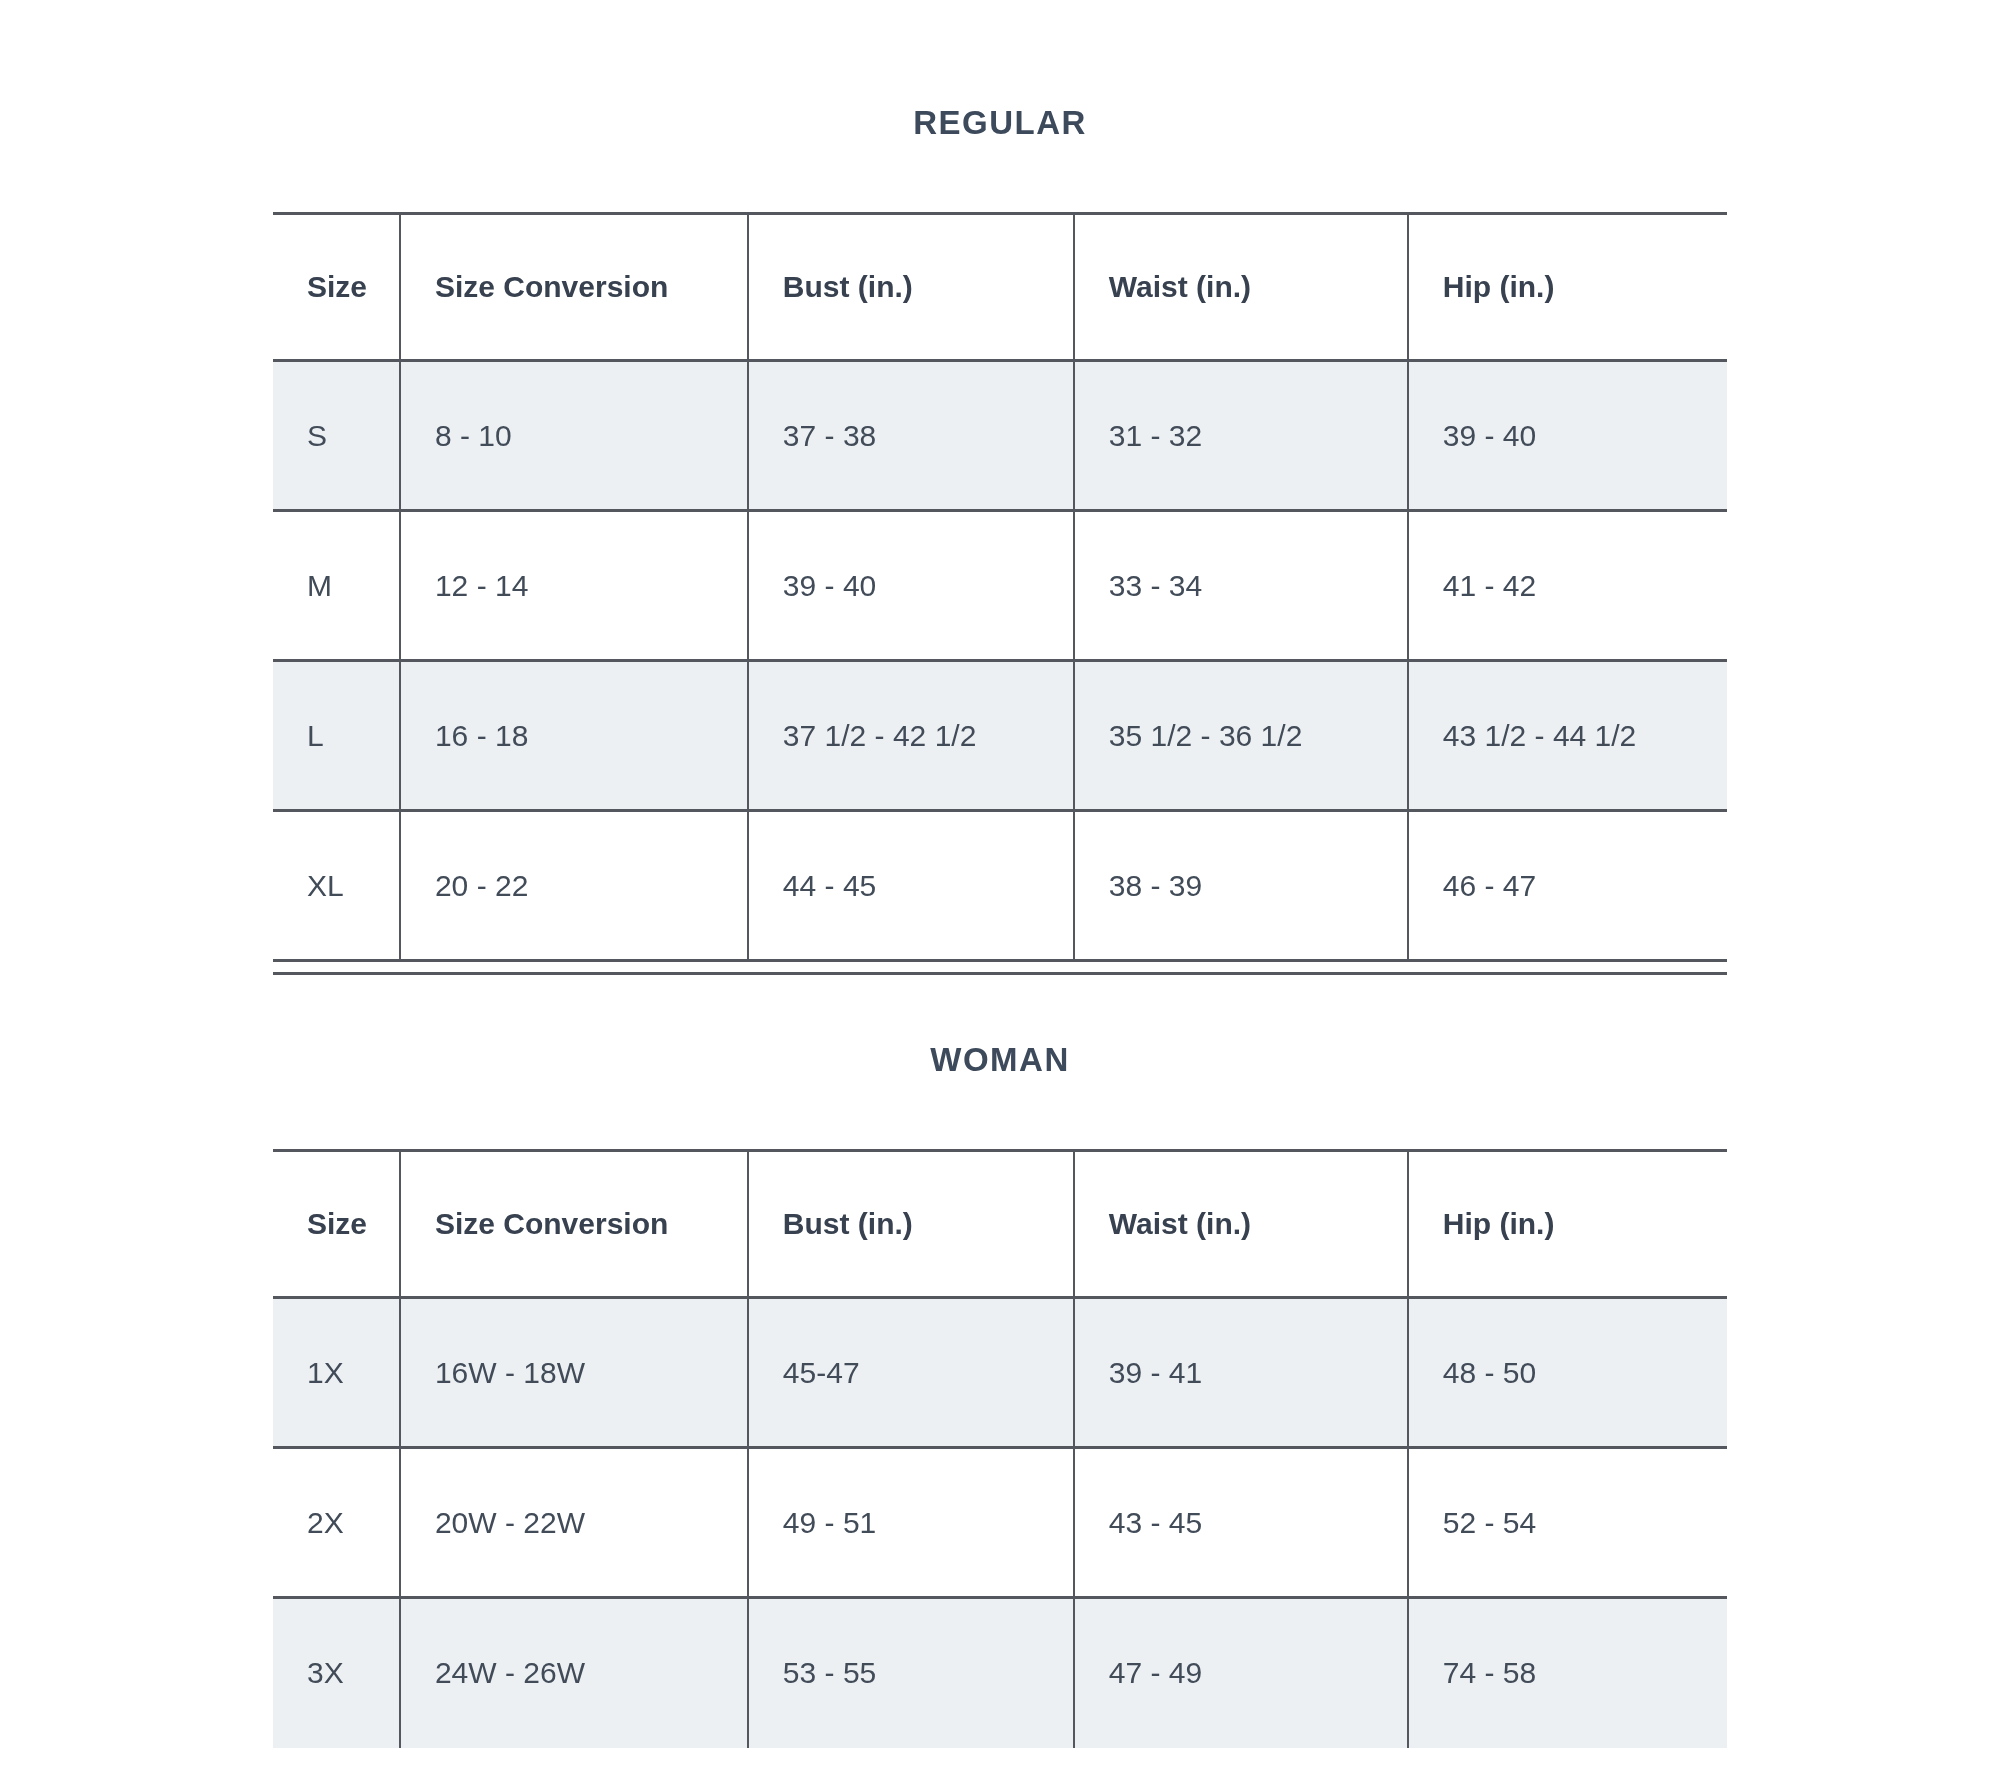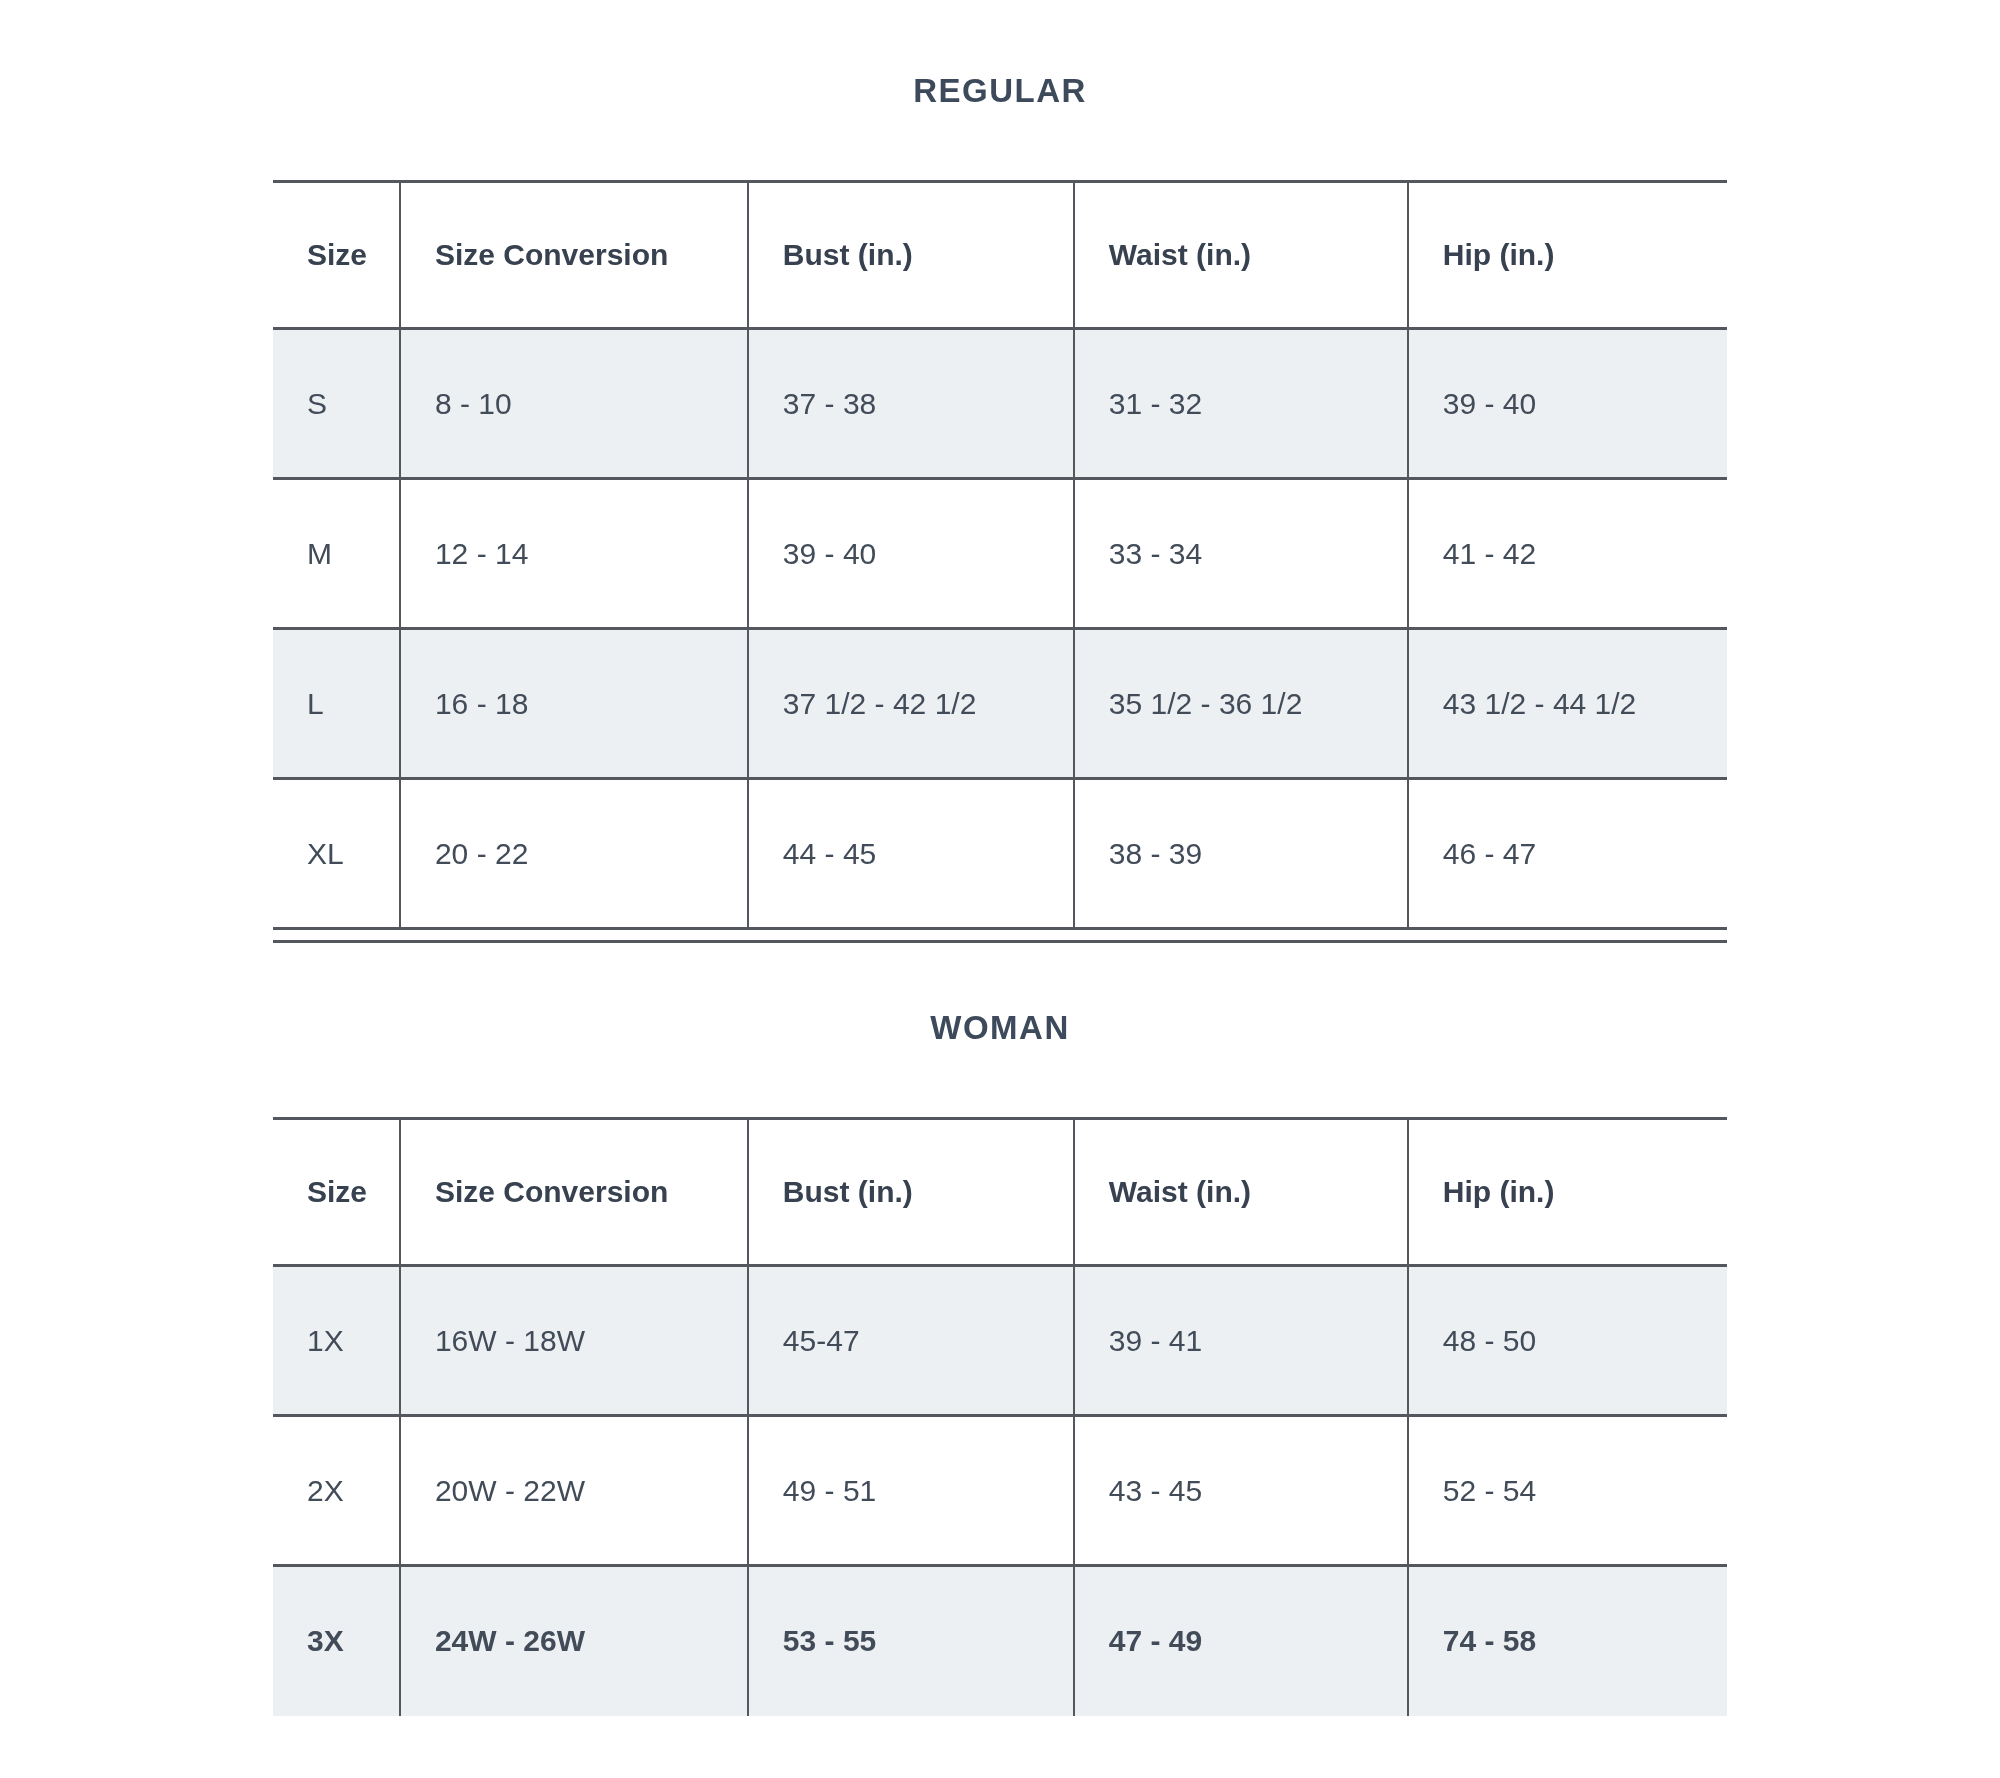--- a/index.html
+++ b/index.html
@@ -13,20 +13,21 @@
   * { margin: 0; padding: 0; box-sizing: border-box; }
   html, body {
     width: 2000px;
     background: var(--page-bg);
     font-family: "Liberation Sans", sans-serif;
   }
   body { height: 1778px; overflow: hidden; }
   .content {
     padding-left: 273px;
     width: 1727px;
+    margin-top: 32px;
   }
   .section-title {
     width: 1454px;
     text-align: center;
     font-size: 33px;
     font-weight: bold;
     letter-spacing: 1.5px;
     color: var(--heading-text);
   }
   .title-regular { padding-top: 72px; }
@@ -60,21 +61,21 @@
   table.size-table td:first-child { border-left: none; }
   table.size-table thead tr { height: 147px; }
   table.size-table tbody tr { height: 150px; }
   table.size-table th {
     font-weight: bold;
     color: var(--header-text);
     font-size: 30px;
   }
   table.size-table tbody tr.shaded { background: var(--row-shade); }
   
-  table.table-woman tbody tr:last-child { border-bottom: none; font-weight: bold; }
+  table.table-woman tbody tr:last-child { border-bottom: none; }
   .section-divider {
     width: 1454px;
     height: 0;
     border-top: 3px solid var(--border);
     margin-top: 10px;
   }
 </style>
 </head>
 <body>
 

